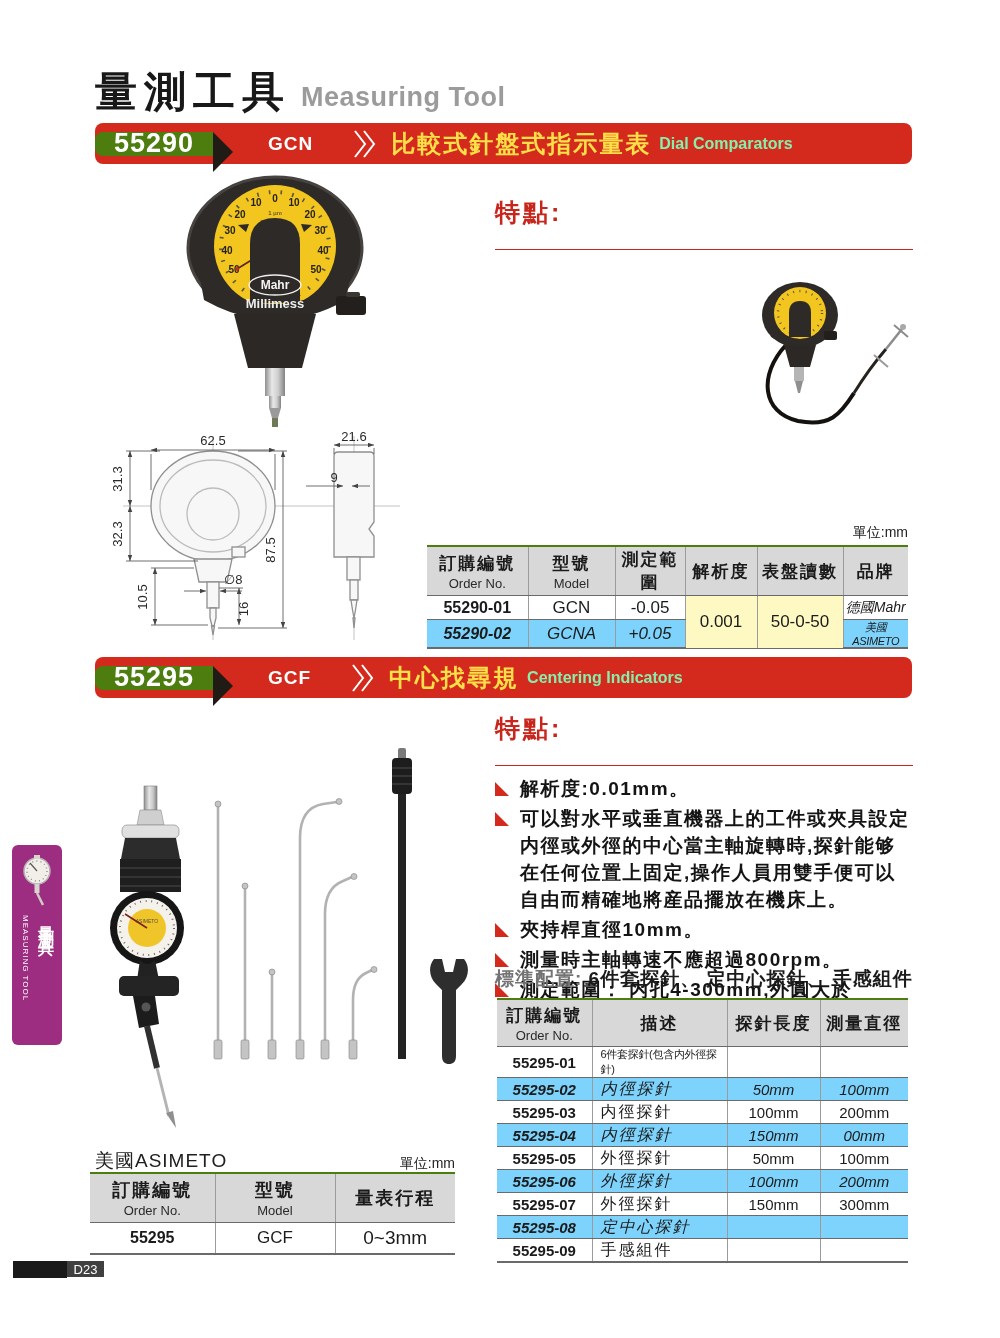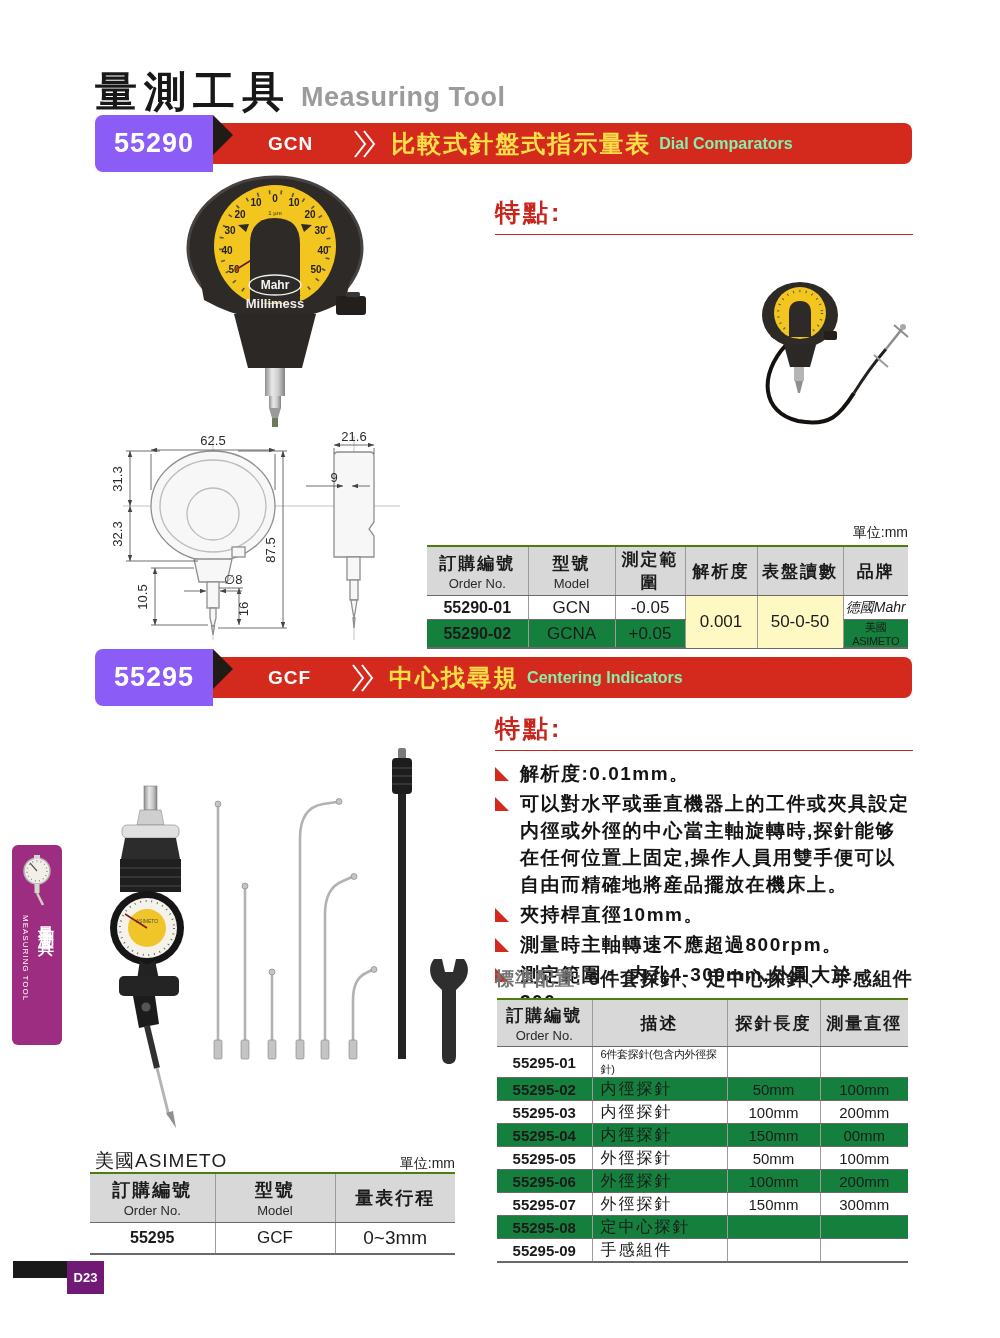--- a/index.html
+++ b/index.html
@@ -8,55 +8,55 @@
   .abs{position:absolute;}
 
   
   .page-title{left:95px;top:64px;display:flex;align-items:baseline;}
   .page-title .zh{font-size:42px;font-weight:bold;letter-spacing:7px;color:#181818;}
   .page-title .en{font-size:27px;font-weight:bold;color:#9b9b9b;margin-left:10px;letter-spacing:0.5px;}
 
   
   .banner{left:95px;width:817px;height:41px;background:#d42a1d;border-radius:8px;
           display:flex;align-items:center;}
-  .code-tab{position:relative;width:118px;height:57px;background:#8b5cf6;border-radius:8px 0 0 8px;
+  .code-tab{position:relative;width:118px;height:24px;background:#4d7c0f;border-radius:8px 0 0 8px;
             display:flex;align-items:center;justify-content:center;flex:0 0 auto;}
   .code-tab::after{content:"";position:absolute;left:118px;top:0;width:0;height:0;
             border-left:20px solid #211b16;border-top:20.5px solid transparent;border-bottom:20.5px solid transparent;}
   .code-tab span{color:#fff;font-size:27px;font-weight:bold;letter-spacing:1px;}
   .banner .model{color:#fff;font-size:19px;font-weight:bold;margin-left:55px;letter-spacing:1px;}
   .banner .chev{margin-left:40px;flex:0 0 auto;display:block;}
   .banner .t-zh{color:#fde047;font-size:24px;font-weight:bold;margin-left:14px;letter-spacing:2px;white-space:nowrap;}
   .banner .t-en{color:#86efac;font-size:16px;font-weight:bold;margin-left:8px;white-space:nowrap;}
 
   
   .features{width:418px;}
   .feat-head{color:#c8251c;font-size:25px;font-weight:bold;letter-spacing:3px;
-             border-bottom:1px solid #c8251c;padding-bottom:5px;}
+             border-bottom:1px solid #c8251c;padding-bottom:20px;}
   .features ul{list-style:none;margin:10px 0 0 0;padding:0;}
   .features li{position:relative;padding-left:25px;font-size:19px;font-weight:600;
                letter-spacing:1.5px;line-height:1.42;color:#141414;margin-bottom:3px;}
   .features li::before{content:"";position:absolute;left:0;top:6px;width:0;height:0;
                border-bottom:14px solid #d42a1d;border-right:14px solid transparent;}
 
   
   .std-config{font-size:19px;font-weight:600;letter-spacing:1px;}
   .std-config .lbl{color:#737373;font-weight:bold;}
 
   
   table{border-collapse:collapse;table-layout:fixed;}
   th,td{border-bottom:1px solid #6a6a6a;padding:0;text-align:center;vertical-align:middle;
         font-family:"Liberation Sans","DejaVu Sans",sans-serif;color:#1b1b1b;overflow:hidden;}
   th+th,td+td{border-left:1px solid #9b9b9b;}
   table{border-top:2px solid #4d7c0f;}
   tr.h th{background:#d8d8d8;font-size:17px;font-weight:bold;letter-spacing:2px;}
   tr.h .sub{display:block;font-size:13px;font-weight:normal;letter-spacing:0;color:#2a2a2a;margin-top:1px;}
   tr.last td{border-bottom:2px solid #6a6a6a;}
   td.order{font-weight:bold;font-size:15px;letter-spacing:0;}
-  tr.alt td{background:#15803d;}
+  tr.alt td{background:#7dd3fc;font-style:italic;}
   td.wh{background:#fef9c3;}
   td.left{text-align:left;padding-left:8px;letter-spacing:2px;}
 
   #t1{left:427px;top:545px;width:481px;}
   #t1 tr.h th{height:48px;}
   #t1 td{height:23px;font-size:17px;}
   #t1 td.order{font-size:16px;}
   #t1 .brand-top{font-size:14px;letter-spacing:0;font-style:italic;}
   #t1 .brand-bot{font-size:11px;letter-spacing:-0.3px;}
 
@@ -78,22 +78,22 @@
   
   .side-tab{left:12px;top:845px;width:50px;height:200px;background:#9c2d80;border-radius:6px;}
   .side-tab .zh{position:absolute;left:23px;top:68px;writing-mode:vertical-rl;color:#fff;
                 font-size:16px;font-weight:bold;letter-spacing:5px;}
   .side-tab .en{position:absolute;left:9px;top:70px;writing-mode:vertical-rl;color:#fff;
                 font-size:8px;letter-spacing:1px;}
 
   
   .footer-bar{left:13px;top:1261px;display:flex;}
   .footer-bar .blk{width:54px;height:17px;background:#1a1a1a;}
-  .footer-bar .red{width:37px;height:33px;background:#701a75;color:#fff;font-size:13px;
-                   font-weight:bold;display:flex;align-items:center;justify-content:center;}
+  .footer-bar .red{width:37px;height:16px;background:#404040;color:#fff;font-size:13px;
+                   font-weight:normal;display:flex;align-items:center;justify-content:center;}
 </style>
 </head>
 <body>
 
 <div id="page">
 
   <div class="abs page-title">
     <span class="zh">量測工具</span>
     <span class="en">Measuring Tool</span>
   </div>

